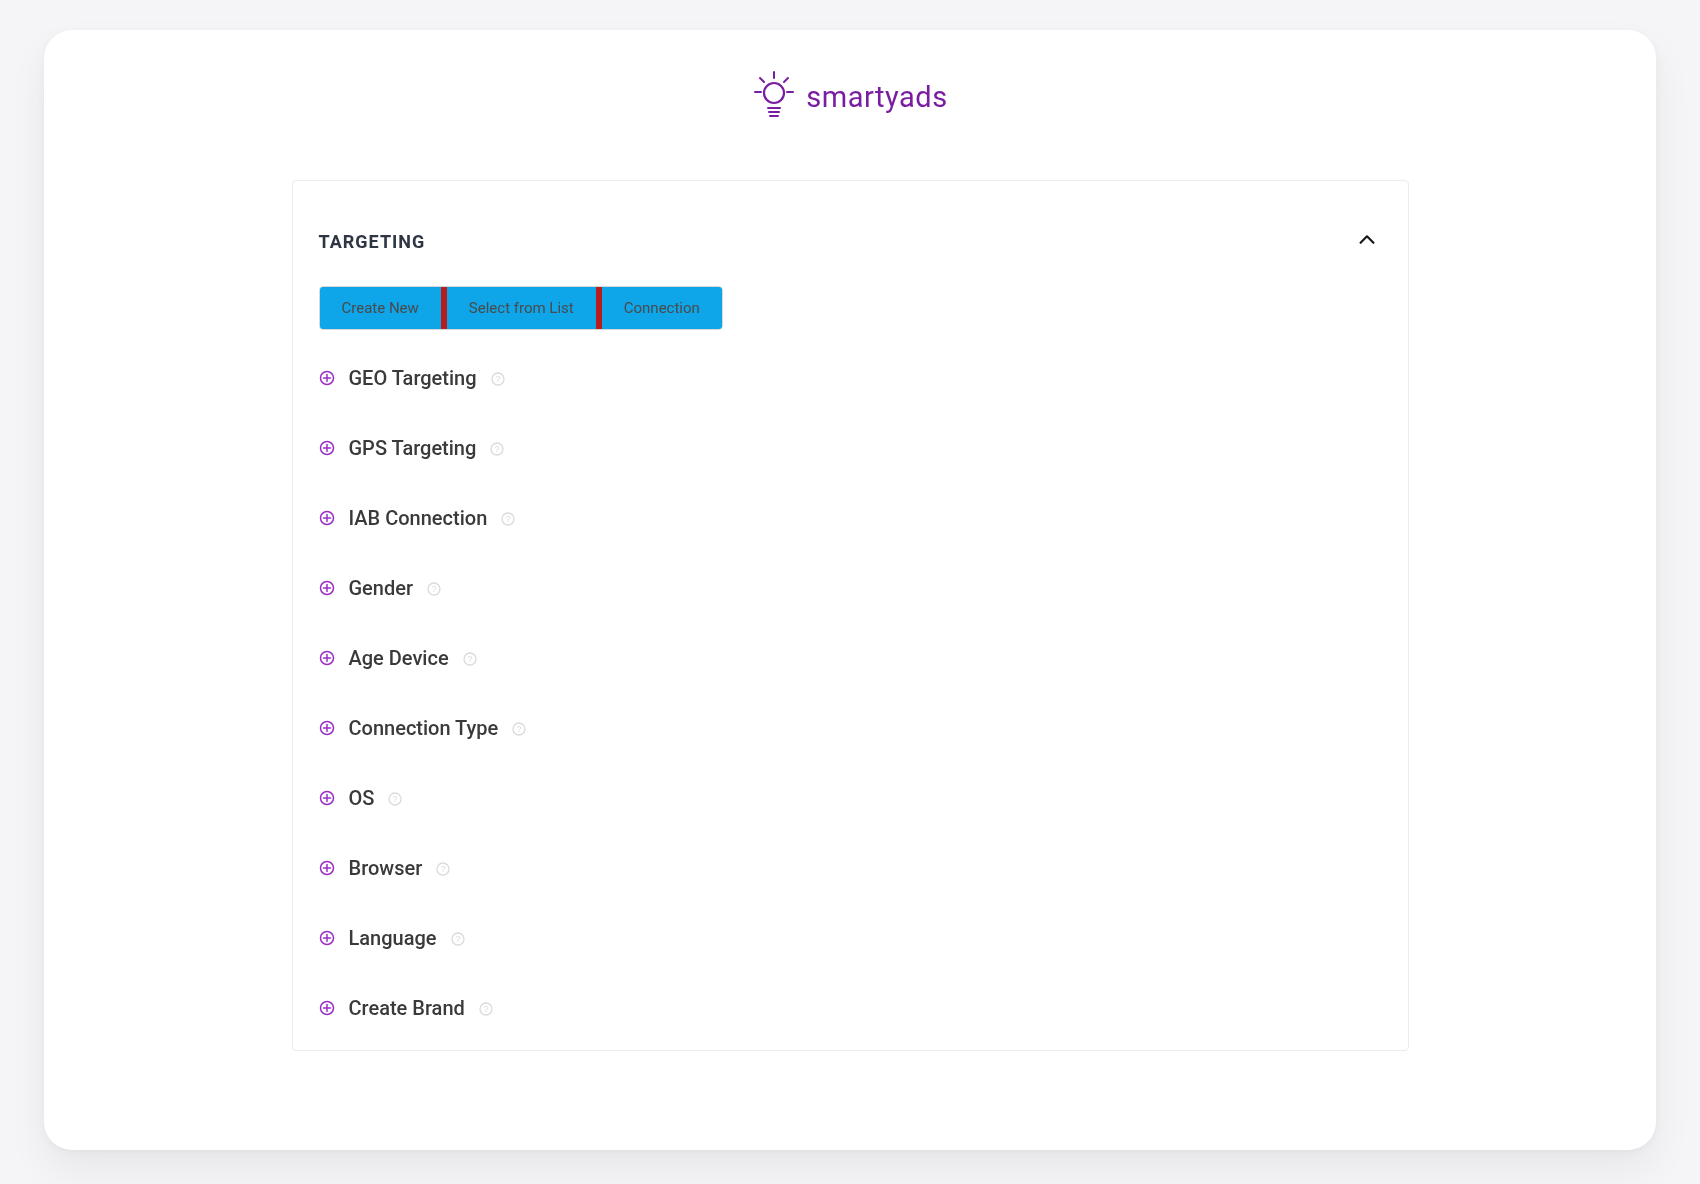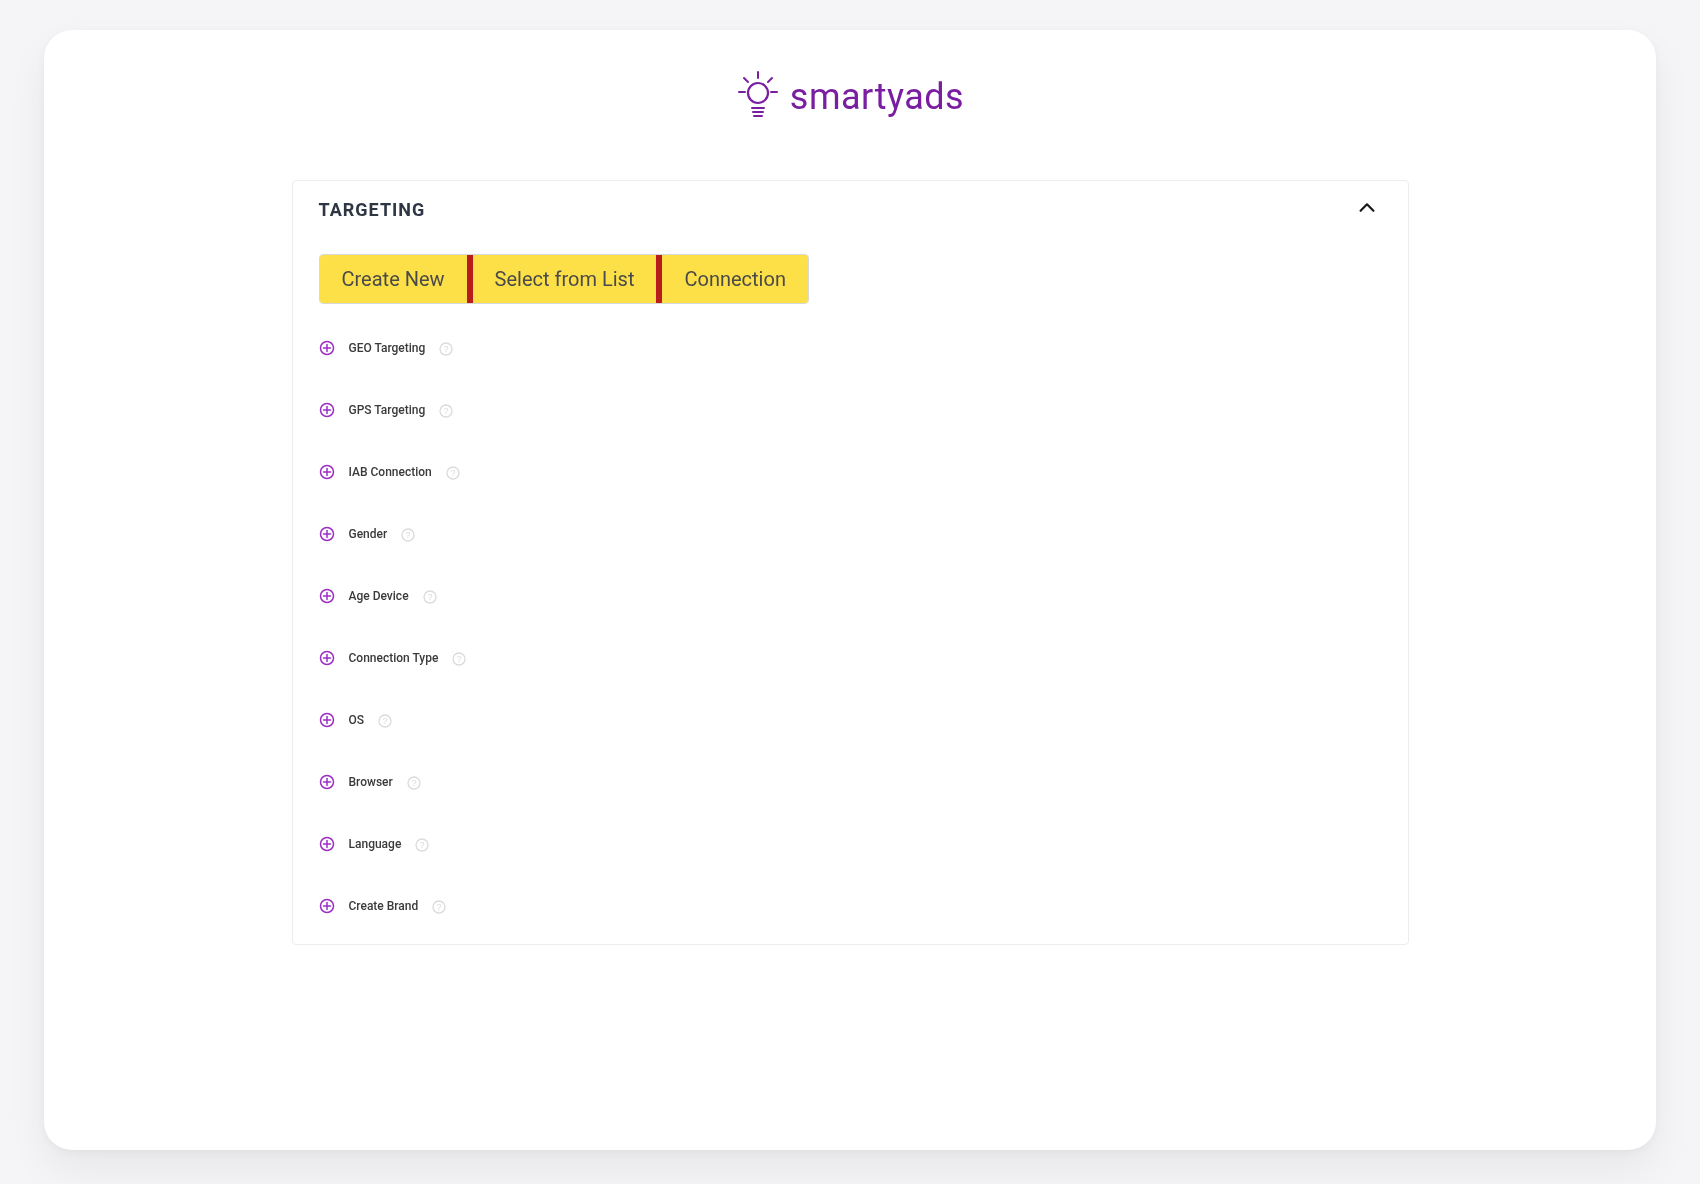--- a/index.html
+++ b/index.html
@@ -27,31 +27,31 @@
       align-items: center;
       margin-bottom: 56px;
     }
     .logo {
       display: flex;
       align-items: center;
       gap: 10px;
       color: #7a1ea1;
     }
     .logo-text {
-      font-size: 36px;
+      font-size: 29px;
       font-weight: 400;
       letter-spacing: 0.5px;
       color: #7a1ea1;
     }
     .panel {
       width: 1117px;
       margin: 0 auto;
       border: 1px solid #ececec;
       border-radius: 4px;
-      padding: 12px 26px 30px 26px;
+      padding: 44px 26px 30px 26px;
     }
     .panel-header {
       display: flex;
       align-items: center;
       justify-content: space-between;
       margin-bottom: 28px;
     }
     .panel-title {
       font-size: 18px;
       font-weight: 700;
@@ -65,24 +65,24 @@
       margin-bottom: 12px;
     }
     .btn-group {
       display: inline-flex;
       border: 1px solid #d8d8d8;
       border-radius: 4px;
       overflow: hidden;
       margin-bottom: 36px;
     }
     .btn-group button {
-      background: #fde047;
+      background: #0ea5e9;
       border: none;
       padding: 12px 22px;
-      font-size: 20px;
+      font-size: 15px;
       color: #4a4a4a;
       cursor: pointer;
       font-family: inherit;
     }
     .btn-group button + button {
       border-left: 6px solid #b91c1c;
     }
 
     .target-list {
       display: flex;
@@ -93,21 +93,21 @@
       display: flex;
       align-items: center;
       gap: 14px;
       cursor: pointer;
     }
     .plus-circle-icon {
       width: 16px; height: 16px;
       flex: 0 0 16px;
     }
     .target-label {
-      font-size: 12px;
+      font-size: 20px;
       color: #3a3a3a;
       font-weight: 500;
     }
     .help-icon {
       width: 14px; height: 14px;
       flex: 0 0 14px;
       opacity: 0.55;
     }
     .chevron-btn {
       background: none; border: none; cursor: pointer; padding: 4px;

